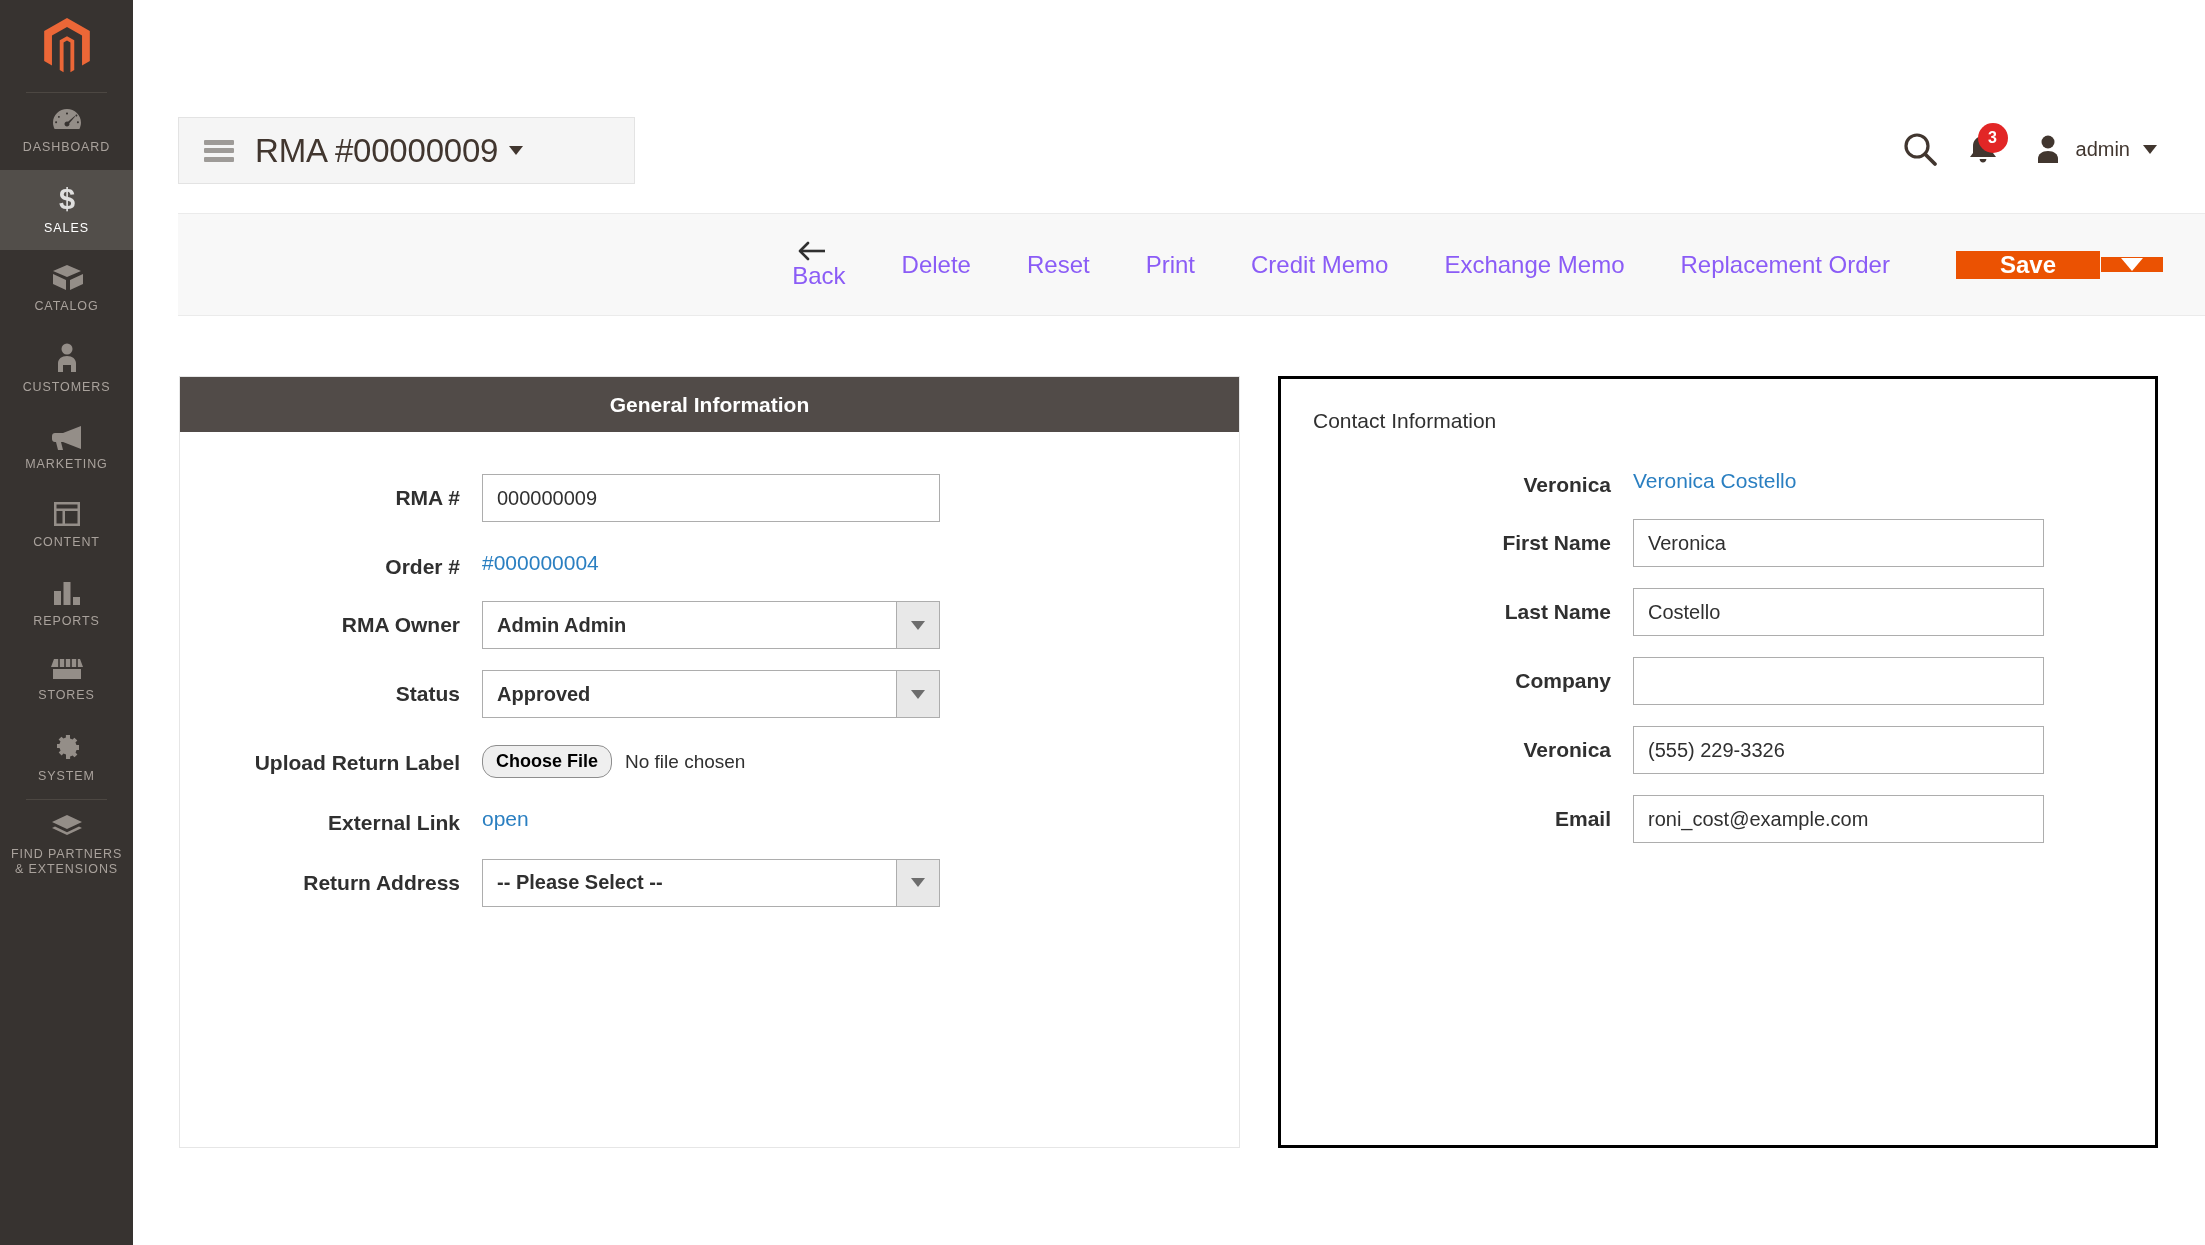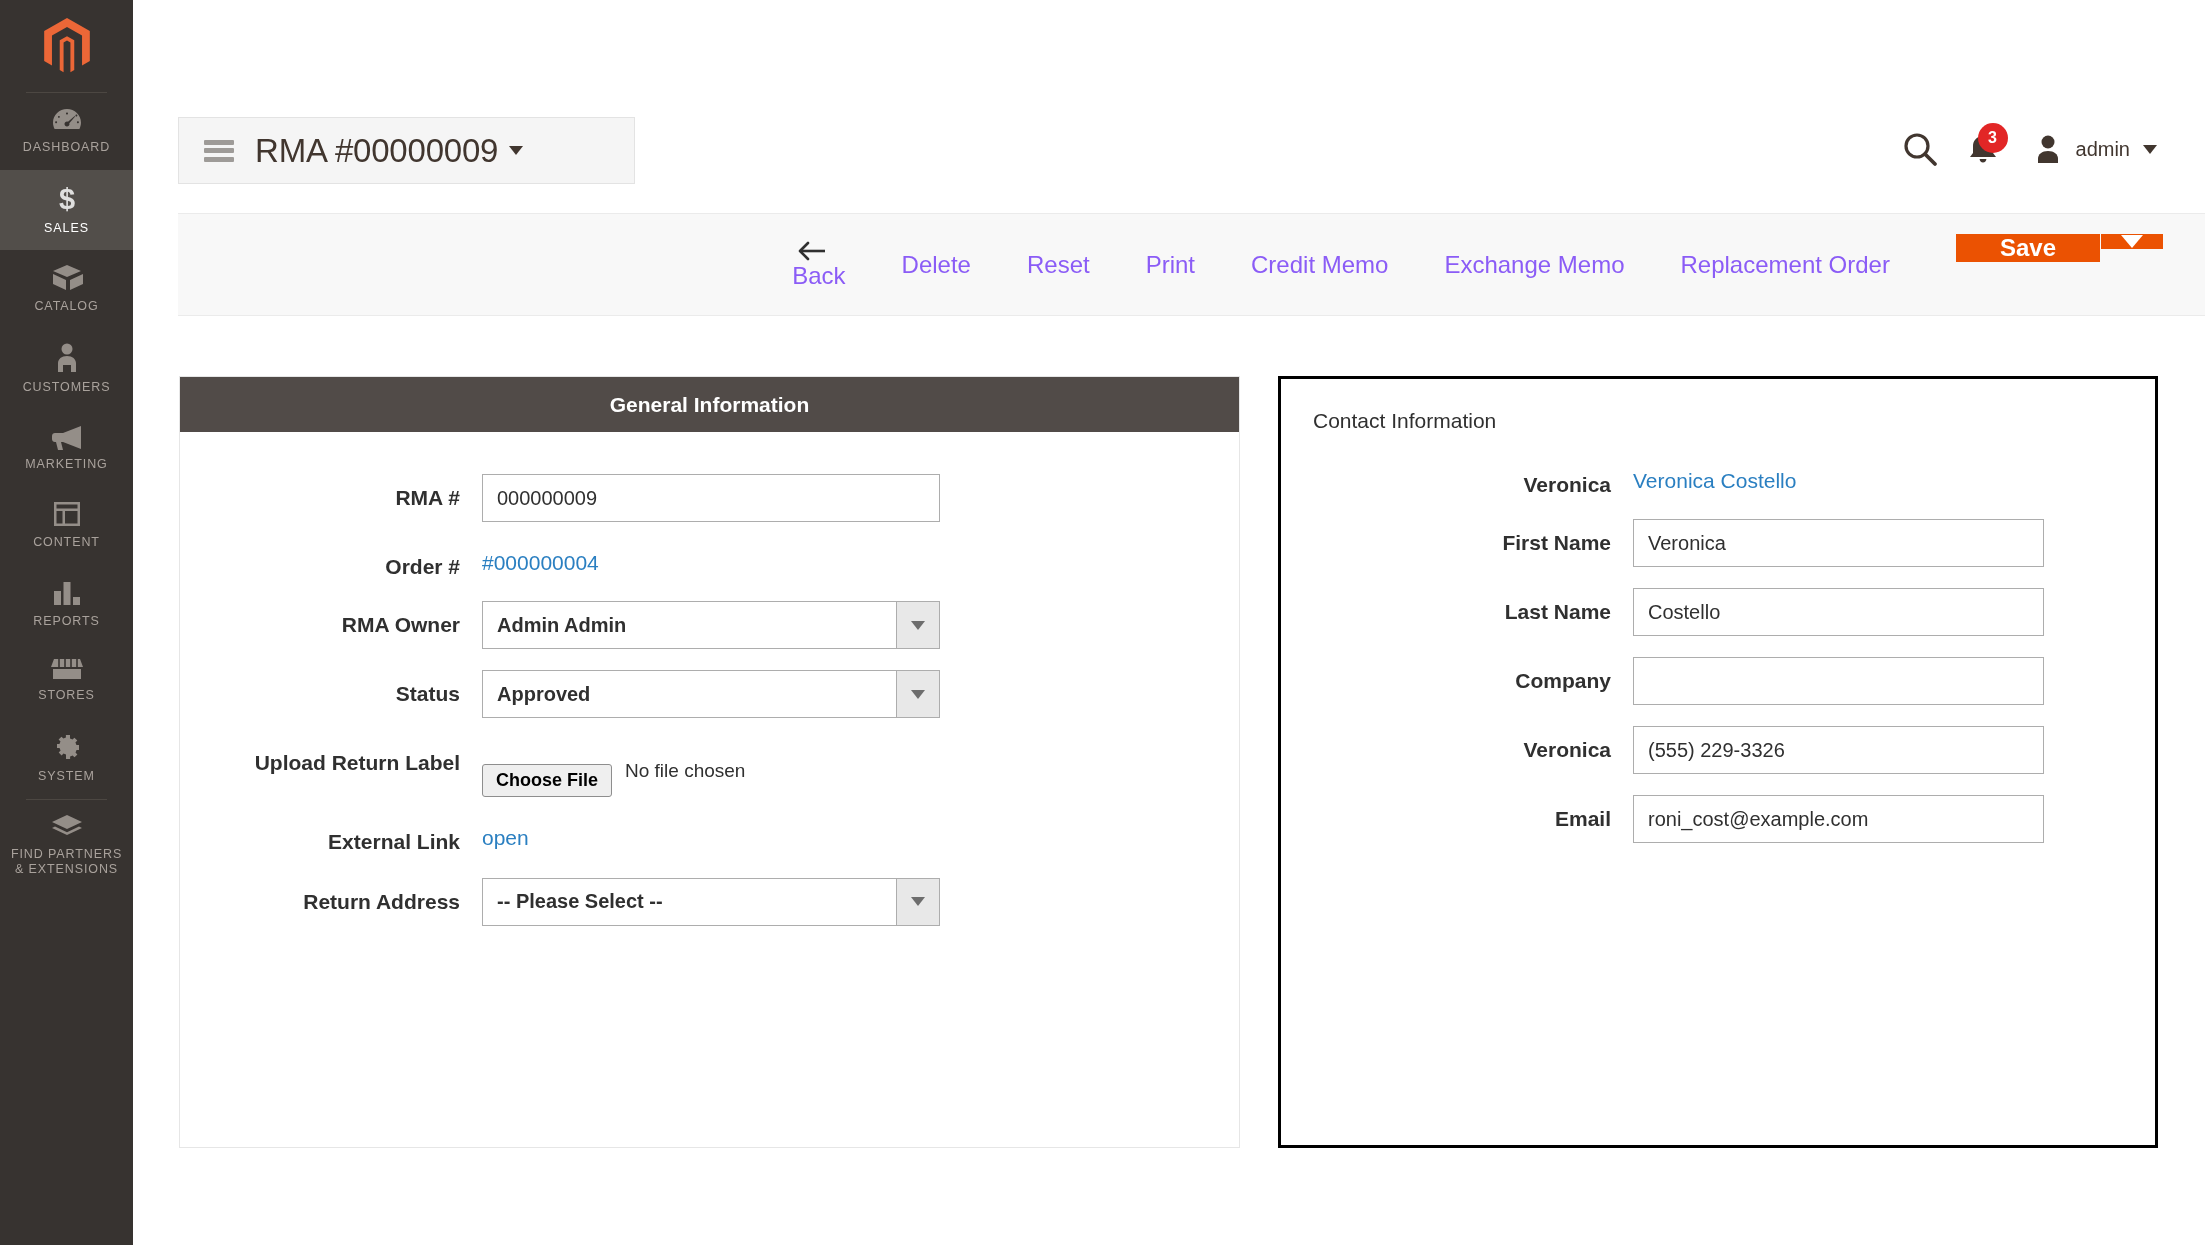--- a/index.html
+++ b/index.html
@@ -101,21 +101,21 @@
     font-size:24px; color:#8b5cf6; font-weight:400;
     background:transparent; border:none; cursor:pointer;
     padding:0 28px; white-space:nowrap;
     font-family:"Liberation Sans", sans-serif;
     display:flex; align-items:center;flex-direction:column;
   }
   .tb-btn.back { padding-left:0; }
   .back-arrow { margin-right:14px; display:inline-block; }
   .back-arrow svg { display:block; }
   .save-group {
-    display:flex; align-items:flex-start; margin-left:38px; height:62px;
+    display:flex; align-items:center; margin-left:38px; height:62px;
     box-shadow:0 0 0 1px rgba(0,0,0,0);
   }
   .save-btn {
     background:#eb5202; color:#fff; border:none; cursor:pointer;
     font-size:24px; font-weight:bold; padding:0 44px;
     font-family:"Liberation Sans", sans-serif;
   }
   .save-split {
     width:1px; background:#c14202;
   }
@@ -185,22 +185,22 @@
   .selarrow i {
     width:0;height:0;
     border-left:7px solid transparent; border-right:7px solid transparent;
     border-top:9px solid #6d6d6d; display:block;
   }
   .link { color:#2a7fc1; font-size:21px; text-decoration:none; padding-top:8px; display:inline-block; }
 
   .filerow { display:flex; align-items:center; padding-top:6px; }
   .choose-file {
     border:1px solid #8e8e8e; background:#efefef; color:#000;
-    font-size:18px; padding:5px 13px; border-radius:3px; cursor:pointer;
-    font-family:"Liberation Sans", sans-serif; font-weight:bold;margin-top:19px;
+    font-size:18px; padding:5px 13px; border-radius:14px; cursor:pointer;
+    font-family:"Liberation Sans", sans-serif; font-weight:bold;
   }
   .no-file { font-size:19px; color:#303030; margin-left:13px; }
 </style>
 </head>
 <body>
 
 <div id="app">
 
   <nav class="sidebar">
     <div class="logo-wrap">

